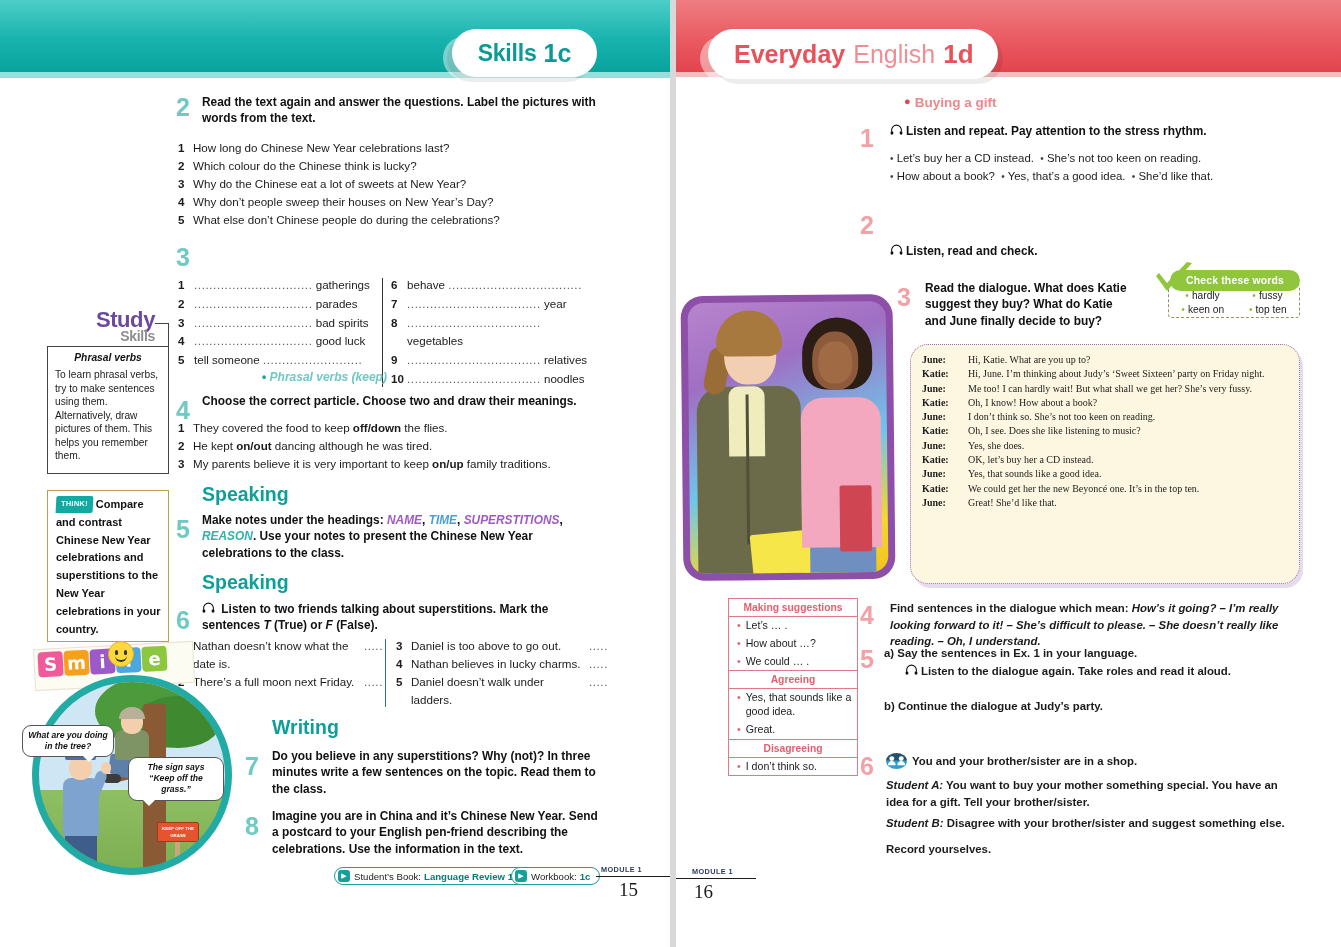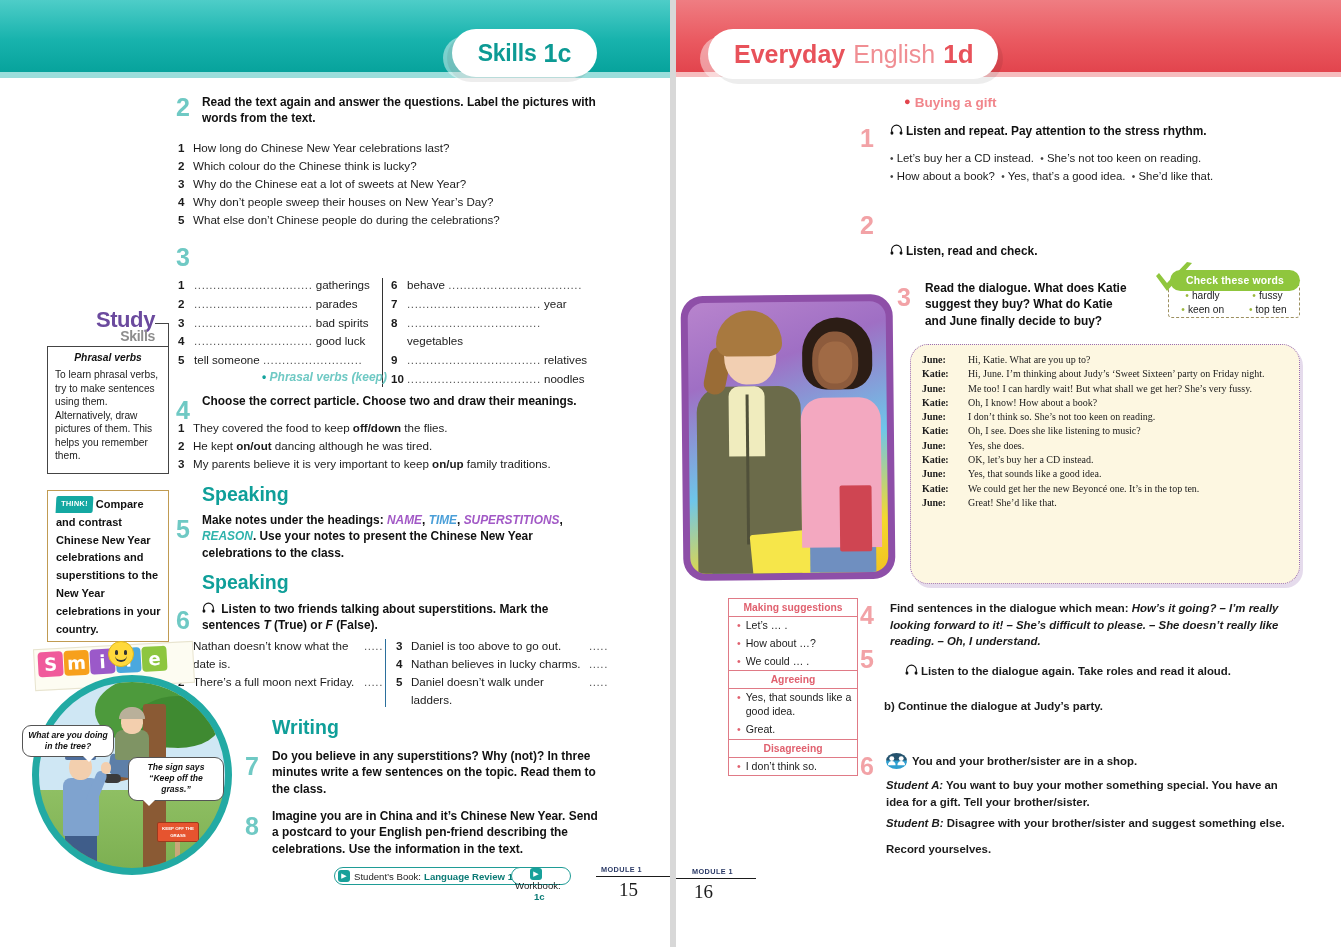--- a/index.html
+++ b/index.html
@@ -468,21 +468,21 @@
       </div>
     </div>
     <div class="bubble bub1">What are you doing in the tree?</div>
     <div class="bubble bub2">The sign says “Keep off the grass.”</div>
 
     <div class="foot-btn" style="left:334px;top:867px;">
       <span class="ply">▶</span>
       <span>Student’s Book:</span>
       <b>Language Review 1c</b>
     </div>
-    <div class="foot-btn" style="left:511px;top:867px;flex-direction:column;">
+    <div class="foot-btn" style="left:511px;top:867px;">
       <span class="ply">▶</span>
       <span>Workbook:</span>
       <b>1c</b>
     </div>
     <div class="mod-label" style="left:601px;top:865px;">MODULE 1</div>
     <div class="mod-rule" style="left:596px;top:876px;width:74px;"></div>
     <div class="pageno" style="left:619px;top:879px;">15</div>
   </div>
 
   <div class="gutter"></div>
@@ -653,20 +653,24 @@
         </div>
       </div>
   </div>
 
   <div class="exnum pink" style="position:absolute;left:860px;top:601px;">4</div>
   <div class="rt-txt rt-bold" style="position:absolute;left:890px;top:600px;width:405px;">
     <span>Find sentences in the dialogue which mean: </span><span class="ital">How’s it going? – I’m really looking forward to it! – She’s difficult to please. – She doesn’t really like reading. – Oh, I understand.</span>
   </div>
 
   <div class="exnum pink" style="position:absolute;left:860px;top:645px;">5</div>
+  <div class="rt-txt rt-bold" style="position:absolute;left:884px;top:645px;width:405px;">
+    <span>a)</span>
+    <span>Say the sentences in Ex. 1 in your language.</span>
+  </div>
   <div class="rt-txt rt-bold" style="position:absolute;left:905px;top:663px;width:395px;">
     <span class="head-ico">
       <svg viewBox="0 0 16 14" width="13" height="12">
           <path d="M2 9V7a6 6 0 0 1 12 0v2" fill="none" stroke="#111" stroke-width="1.3"></path>
           <ellipse cx="2.4" cy="10.6" rx="1.8" ry="2.2" fill="#111"></ellipse>
           <ellipse cx="13.6" cy="10.6" rx="1.8" ry="2.2" fill="#111"></ellipse>
         </svg>
     </span><span>Listen to the dialogue again. Take roles and read it aloud.</span>
   </div>
   <div class="rt-txt rt-bold" style="position:absolute;left:884px;top:698px;width:395px;">

